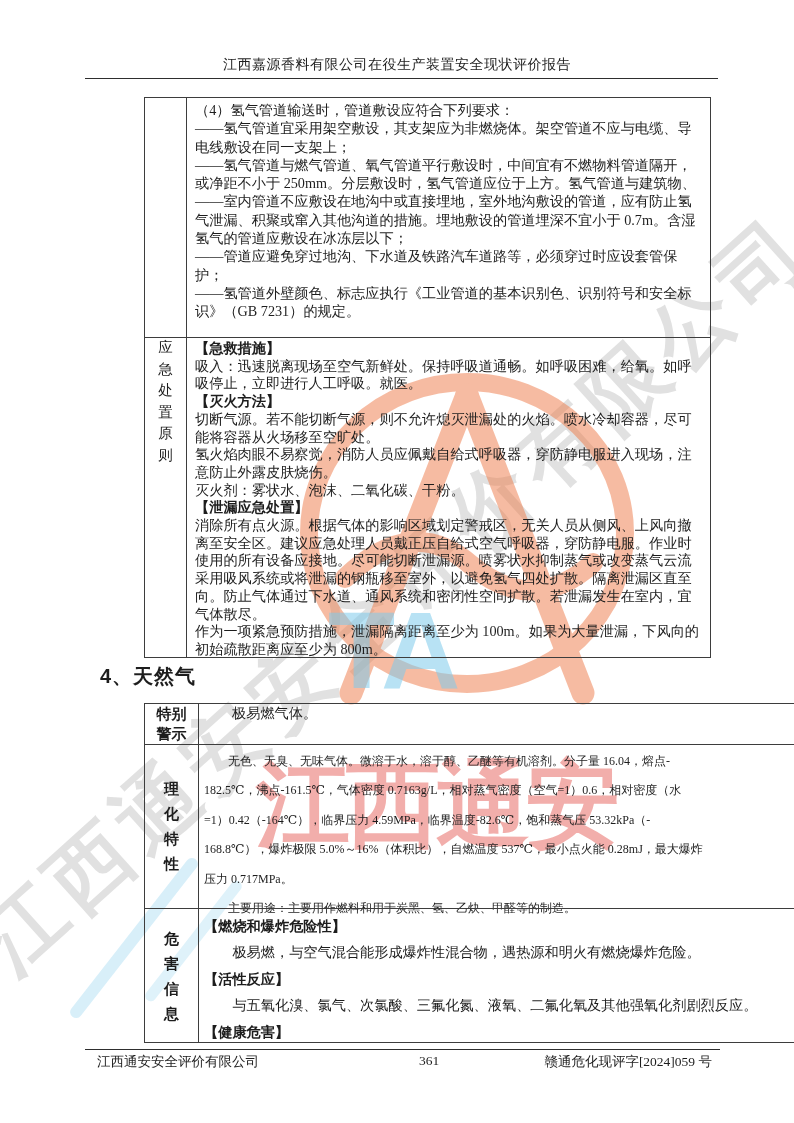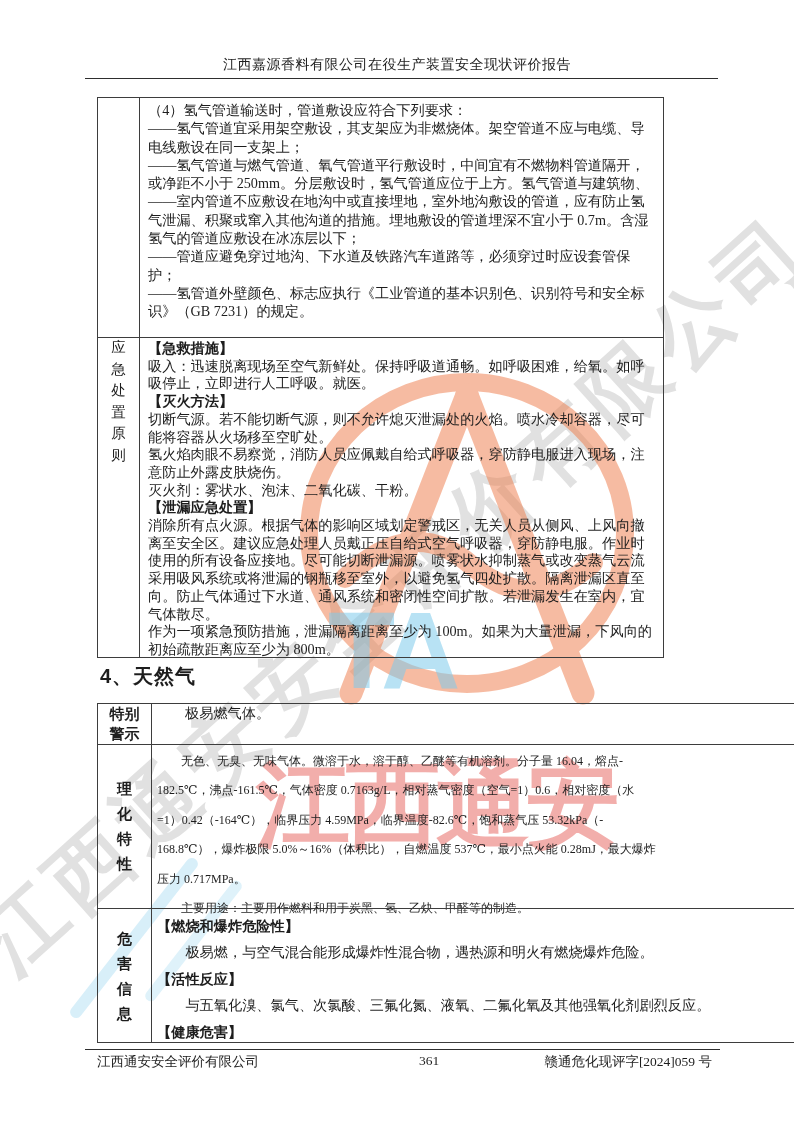--- a/index.html
+++ b/index.html
@@ -33,21 +33,21 @@
   .ft-l { left:97px; }
   .ft-c { left:0; width:794px; text-align:center;padding-left:32px; }
   .ft-r { right:82px; }
 
   
   .sec { position:absolute; left:100px; top:663px; z-index:2;
          font-family:"Liberation Sans","DejaVu Sans",sans-serif;
          font-weight:bold; font-size:20px; letter-spacing:1px; }
 
   
-  .tbl { position:absolute; border:1.8px solid #3d3d3d; box-sizing:border-box; z-index:1; }
+  .tbl { position:absolute; border:1.8px solid #3d3d3d; box-sizing:border-box; z-index:1;margin-left:47px; }
   .vline,.hline { position:absolute; z-index:3; }
   .vline { top:0; bottom:0; border-left:1.5px solid #3d3d3d; }
   .hline { left:0; right:0; border-top:1.5px solid #3d3d3d; }
 
   .t1 { left:97px; top:97px; width:567px; height:561px; }
   .t1 .vline { left:41px; }
   .t1 .hline { top:239px; }
   .t1-r1 { position:absolute; left:50px; right:5px; top:3px; }
   .t1-r1 .ln { line-height:18.3px; font-size:14.2px; white-space:nowrap; }
   .t1-r2 { position:absolute; left:50px; right:5px; top:242px; }

